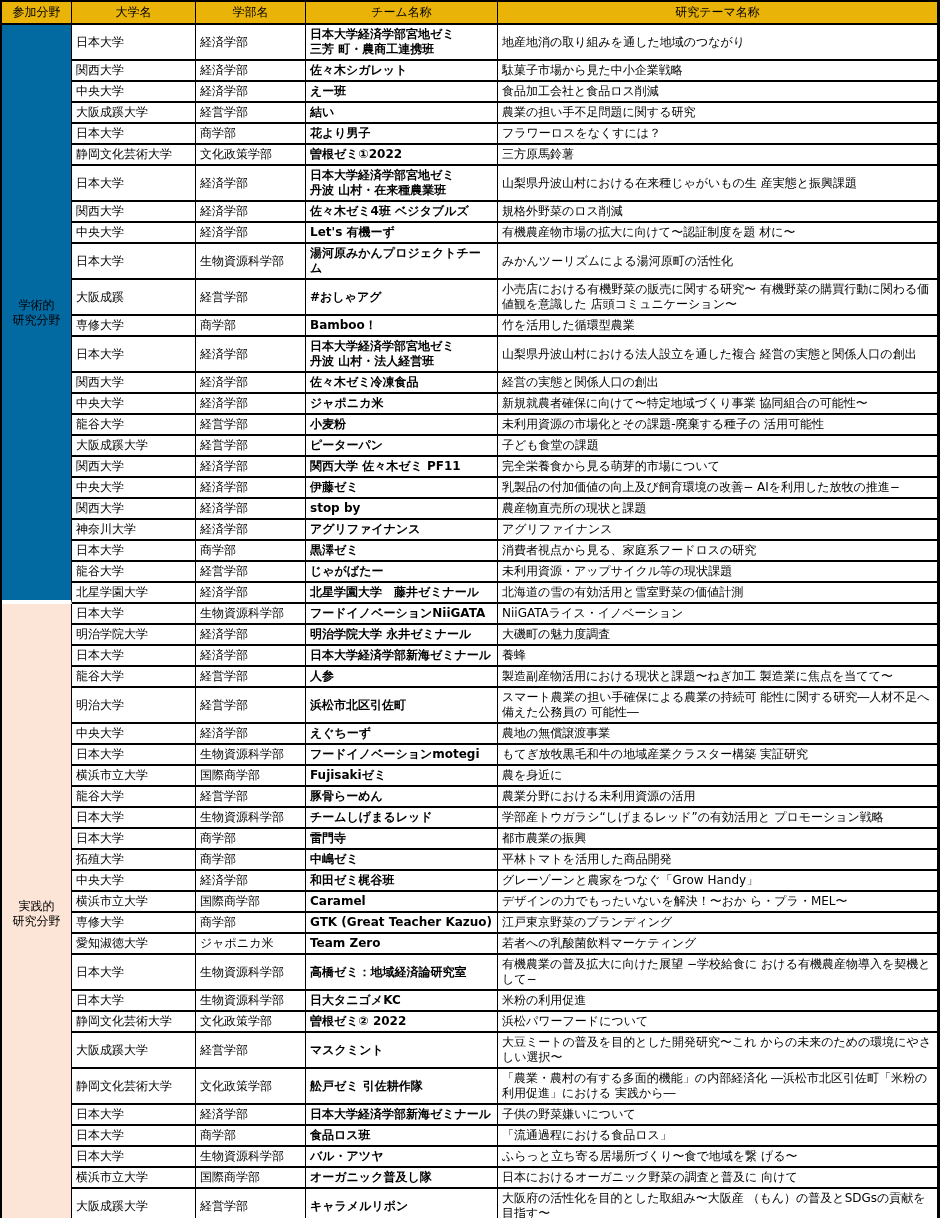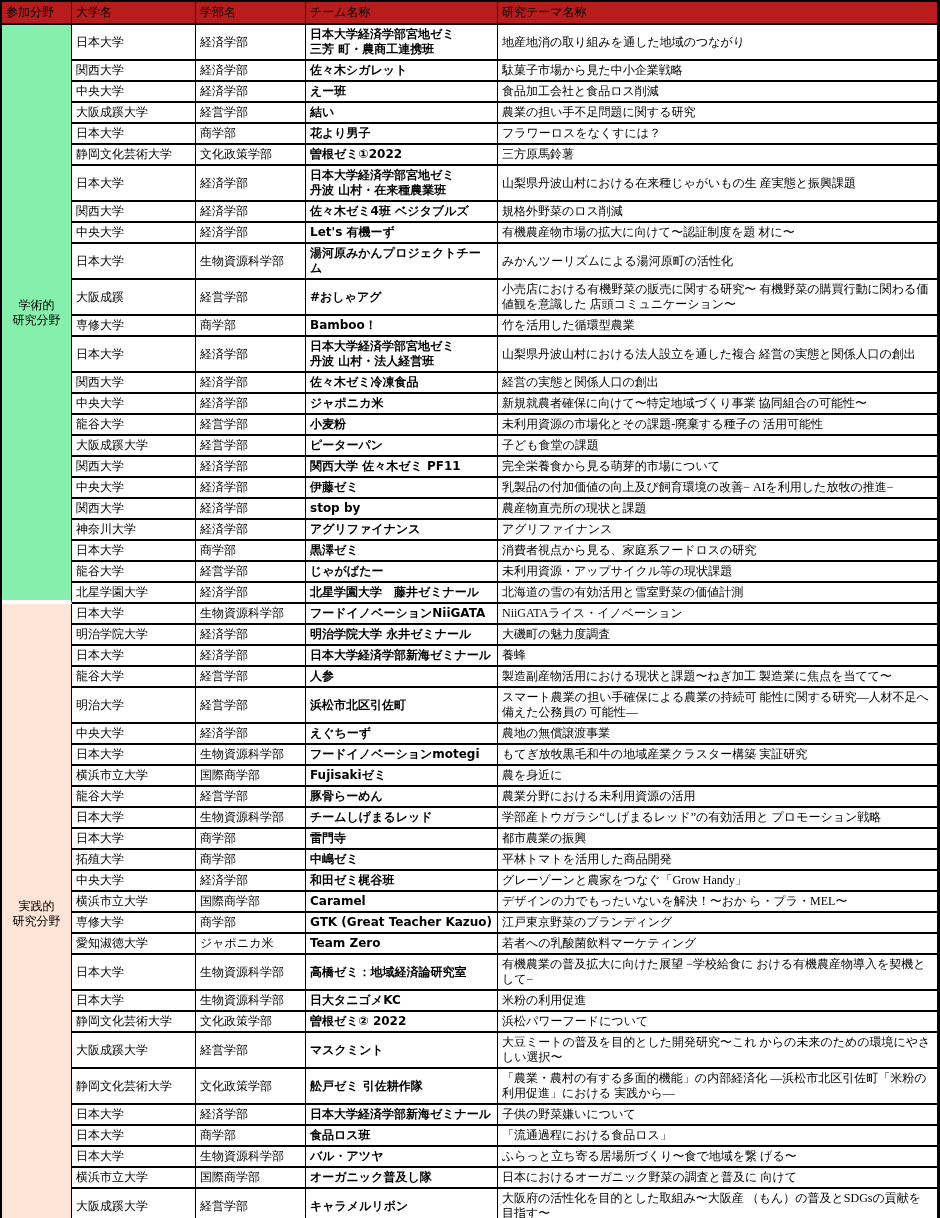--- a/index.html
+++ b/index.html
@@ -19,22 +19,22 @@
   th, td {
     border-bottom:2px solid #000;
     border-right:1px solid #000;
     padding:2px 4px;
     line-height:15px;
     vertical-align:middle;
     text-align:left;
     font-weight:normal;
     word-break:break-word;
   }
-  th:last-child, td:last-child { border-right:none;font-family:Liberation Serif, serif; }
-  thead th { height:17px; background:#b91c1c; }
+  th:last-child, td:last-child { border-right:none; }
+  thead th { height:17px; background:#eab308;text-align:center; }
   tbody tr:last-child td { border-bottom:none; }
   td.section-cell {
     text-align:center;
     white-space:pre-line;
     border-bottom:none;
   }
   td.section-cell.section-divider { border-bottom:4px solid #ffffff; }
   td.team { white-space:pre-line;font-weight:bold; }
 </style>
 </head>
@@ -52,21 +52,21 @@
     <tr>
       <th>参加分野</th>
       <th>大学名</th>
       <th>学部名</th>
       <th>チーム名称</th>
       <th>研究テーマ名称</th>
     </tr>
   </thead>
   <tbody id="table-body">
       <tr>
-        <td class="section-cell section-divider" rowspan="24" style="background: #86efac;">学術的
+        <td class="section-cell section-divider" rowspan="24" style="background: #0369a1;">学術的
 研究分野</td>
         <td class="university">日本大学</td>
         <td class="faculty">経済学部</td>
         <td class="team">日本大学経済学部宮地ゼミ
 三芳 町・農商工連携班</td>
         <td class="theme">地産地消の取り組みを通した地域のつながり</td>
       </tr>
       <tr>
         <td class="university">関西大学</td>
         <td class="faculty">経済学部</td>

